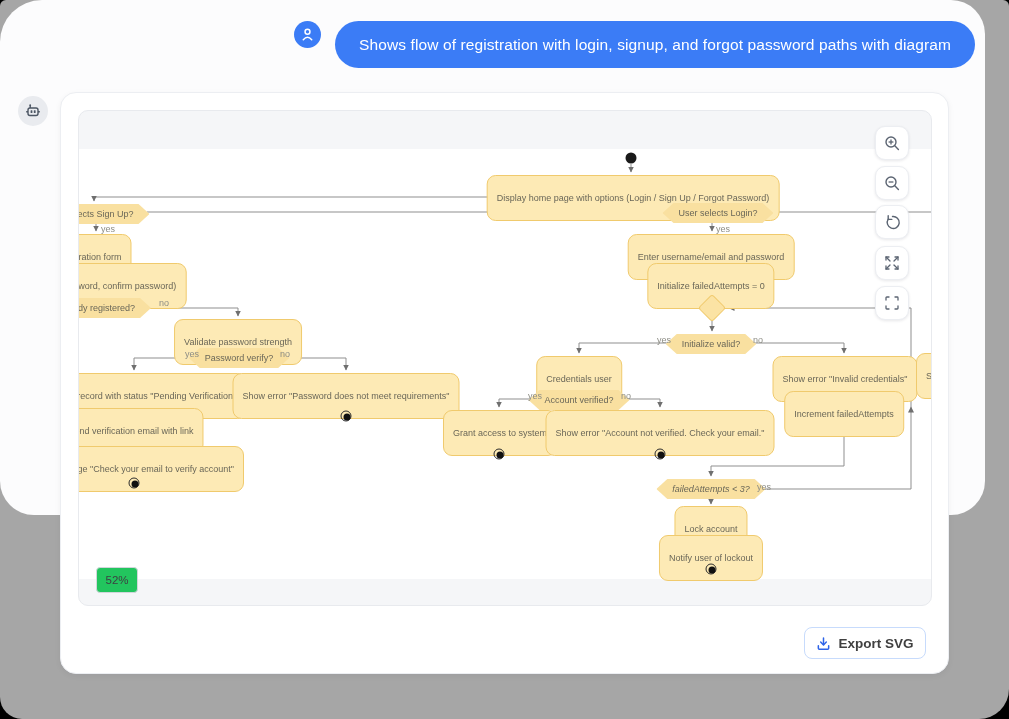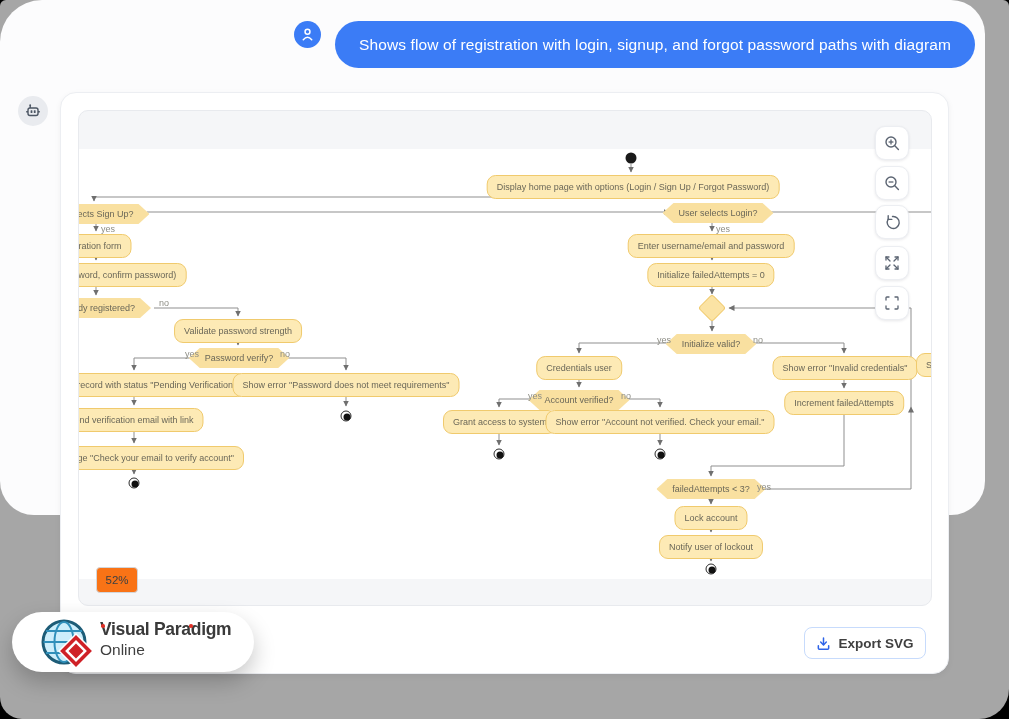--- a/index.html
+++ b/index.html
@@ -23,35 +23,35 @@
          border:1px solid #eceef2;border-radius:16px;box-shadow:0 2px 6px rgba(16,24,40,.05);}
   .canvas{position:absolute;left:17px;top:17px;width:852px;height:494px;background:#f5f6f8;
           border:1px solid #e8eaee;border-radius:10px;overflow:hidden;cursor:grab;}
   .page{position:absolute;left:0;top:38px;width:852px;height:430px;background:#fff;}
   .edges-svg{position:absolute;left:0;top:0;width:852px;height:494px;}
   .nodes-layer{position:absolute;inset:0;}
 
   
   .node{position:absolute;box-sizing:border-box;}
   .action{background:#fdeab5;border:1px solid #f0ca6d;border-radius:9px;font-size:9px;
-          color:#6a6758;padding:6px 9px;white-space:nowrap;transform:translateX(-50%);}
+          color:#6a6758;padding:17px 9px;white-space:nowrap;transform:translateX(-50%);}
   .anchor-left{transform:none;}
   .decision{background:#f9e0a0;clip-path:polygon(11px 0,calc(100% - 11px) 0,100% 50%,calc(100% - 11px) 100%,11px 100%,0 50%);
             font-size:9px;color:#6a6758;padding:5px 16px;white-space:nowrap;transform:translateX(-50%);}
   .merge{width:20px;height:20px;background:#fbe3a4;border:1px solid #f0ca6d;border-radius:3px;
          transform:translate(-50%,-50%) rotate(45deg);}
   .start{width:11px;height:11px;background:#1a1a1a;border-radius:50%;transform:translate(-50%,-50%);}
   .final{width:11px;height:11px;border:1.5px solid #2c2c2c;border-radius:50%;
          transform:translate(-50%,-50%);}
   .final::after{content:"";position:absolute;left:2px;top:2px;width:7px;height:7px;border-radius:50%;
                 background:#111;}
   .edge-label{position:absolute;font-size:9px;color:#8d8d85;white-space:nowrap;}
 
   
-  .zoom-badge{position:absolute;left:17px;top:456px;width:40px;height:24px;background:#f97316;
+  .zoom-badge{position:absolute;left:17px;top:456px;width:40px;height:24px;background:#22c55e;
               border:1px solid #d2d6db;border-radius:4px;display:flex;align-items:center;
               justify-content:center;font-size:11.5px;color:#3d4043;}
 
   
   .ctrl{position:absolute;left:814px;width:32px;height:32px;background:#fff;border:1px solid #eceef2;
         border-radius:10px;box-shadow:0 1px 3px rgba(16,24,40,.10);display:flex;align-items:center;
         justify-content:center;color:#5b6472;cursor:pointer;}
 
   
   .export-btn{position:absolute;right:22px;bottom:14px;width:120px;height:30px;background:#fff;
@@ -164,21 +164,21 @@
             <div class="node merge" style="left: 633px; top: 197px;"></div>
             <div class="node decision" style="left: 632px; top: 223px;">Initialize valid?</div>
             <div class="node action" style="left: 500px; top: 245px;">Credentials user</div>
             <div class="node decision" style="left: 500px; top: 279px;">Account verified?</div>
             <div class="node action" style="left: 421px; top: 299px;">Grant access to system</div>
             <div class="node action" style="left: 581px; top: 299px;">Show error "Account not verified. Check your email."</div>
             <div class="node final" style="left: 420px; top: 343px;"></div>
             <div class="node final" style="left: 581px; top: 343px;"></div>
             <div class="node action" style="left: 766px; top: 245px;">Show error "Invalid credentials"</div>
             <div class="node action" style="left: 765px; top: 280px;">Increment failedAttempts</div>
-            <div class="node decision" style="left: 632px; top: 368px;">failedAttempts &lt; 3?</div>
+            <div class="node decision" style="left: 632px; top: 368px; font-style: italic;">failedAttempts &lt; 3?</div>
             <div class="node action" style="left: 632px; top: 395px;">Lock account</div>
             <div class="node action" style="left: 632px; top: 424px;">Notify user of lockout</div>
             <div class="node final" style="left: 632px; top: 458px;"></div>
             <div class="node action anchor-left" style="left: 837px; top: 242px;">S</div>
             <span class="edge-label" style="left: 22px; top: 113px;">yes</span>
             <span class="edge-label" style="left: 80px; top: 187px;">no</span>
             <span class="edge-label" style="left: 106px; top: 238px;">yes</span>
             <span class="edge-label" style="left: 201px; top: 238px;">no</span>
             <span class="edge-label" style="left: 637px; top: 113px;">yes</span>
             <span class="edge-label" style="left: 578px; top: 224px;">yes</span>
@@ -244,34 +244,15 @@
           <g stroke="#2d63e8" stroke-width="1.6" fill="none" stroke-linecap="round" stroke-linejoin="round">
             <line x1="8" y1="2" x2="8" y2="9"></line>
             <polyline points="5,6.5 8,9.5 11,6.5"></polyline>
             <path d="M2.5,10.5 v2.5 a1,1 0 0 0 1,1 h9 a1,1 0 0 0 1,-1 v-2.5"></path>
           </g>
         </svg>
         <span>Export SVG</span>
       </div>
     </div>
 
-    <div class="logo-pill">
-      <svg class="logo-art" viewBox="0 0 58 50">
-        <circle cx="24" cy="24" r="21" fill="#cdeefb" stroke="#1d5c77" stroke-width="3"></circle>
-        <ellipse cx="24" cy="24" rx="9.5" ry="20" fill="none" stroke="#2f8fba" stroke-width="2"></ellipse>
-        <line x1="3.5" y1="24" x2="44.5" y2="24" stroke="#2f8fba" stroke-width="2"></line>
-        <line x1="6" y1="13" x2="42" y2="13" stroke="#2f8fba" stroke-width="2"></line>
-        <line x1="6" y1="35" x2="42" y2="35" stroke="#2f8fba" stroke-width="2"></line>
-        <g transform="translate(36,33) rotate(45)">
-          <rect x="-12" y="-12" width="24" height="24" fill="#cf2127" stroke="#fff" stroke-width="1.5"></rect>
-          <rect x="-6.5" y="-6.5" width="13" height="13" fill="none" stroke="#fff" stroke-width="2.4"></rect>
-        </g>
-      </svg>
-      <div class="brand-text">
-        <div class="brand-line1">Visual Paradigm</div>
-        <div class="brand-line2">Online</div>
-      </div>
-      <div class="i-dot" style="left:89px;top:12px"></div>
-      <div class="i-dot" style="left:177px;top:12px"></div>
-    </div>
 
   </div>
 </div>
 
 </body></html>

